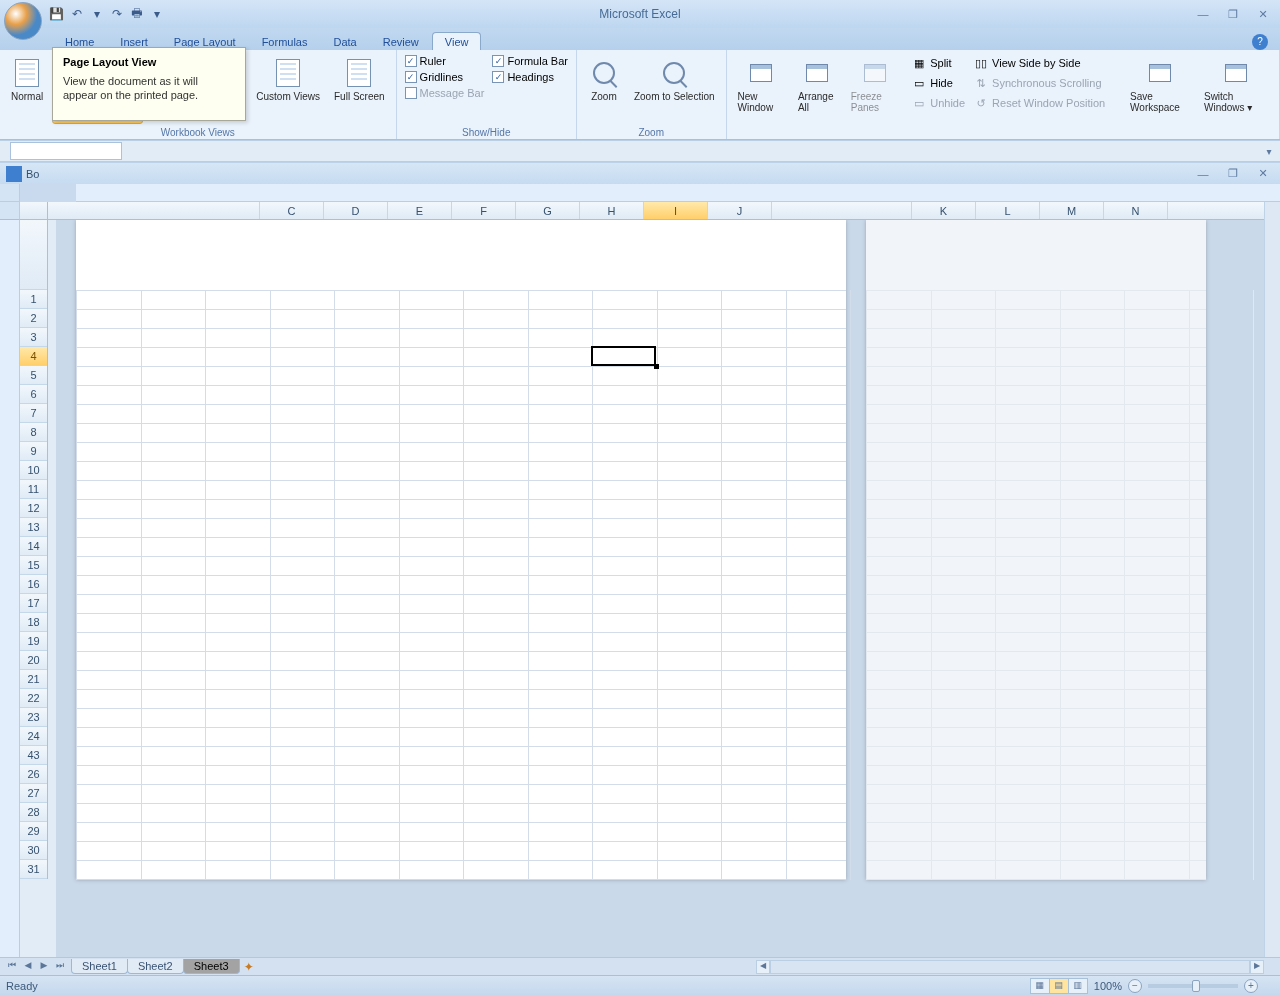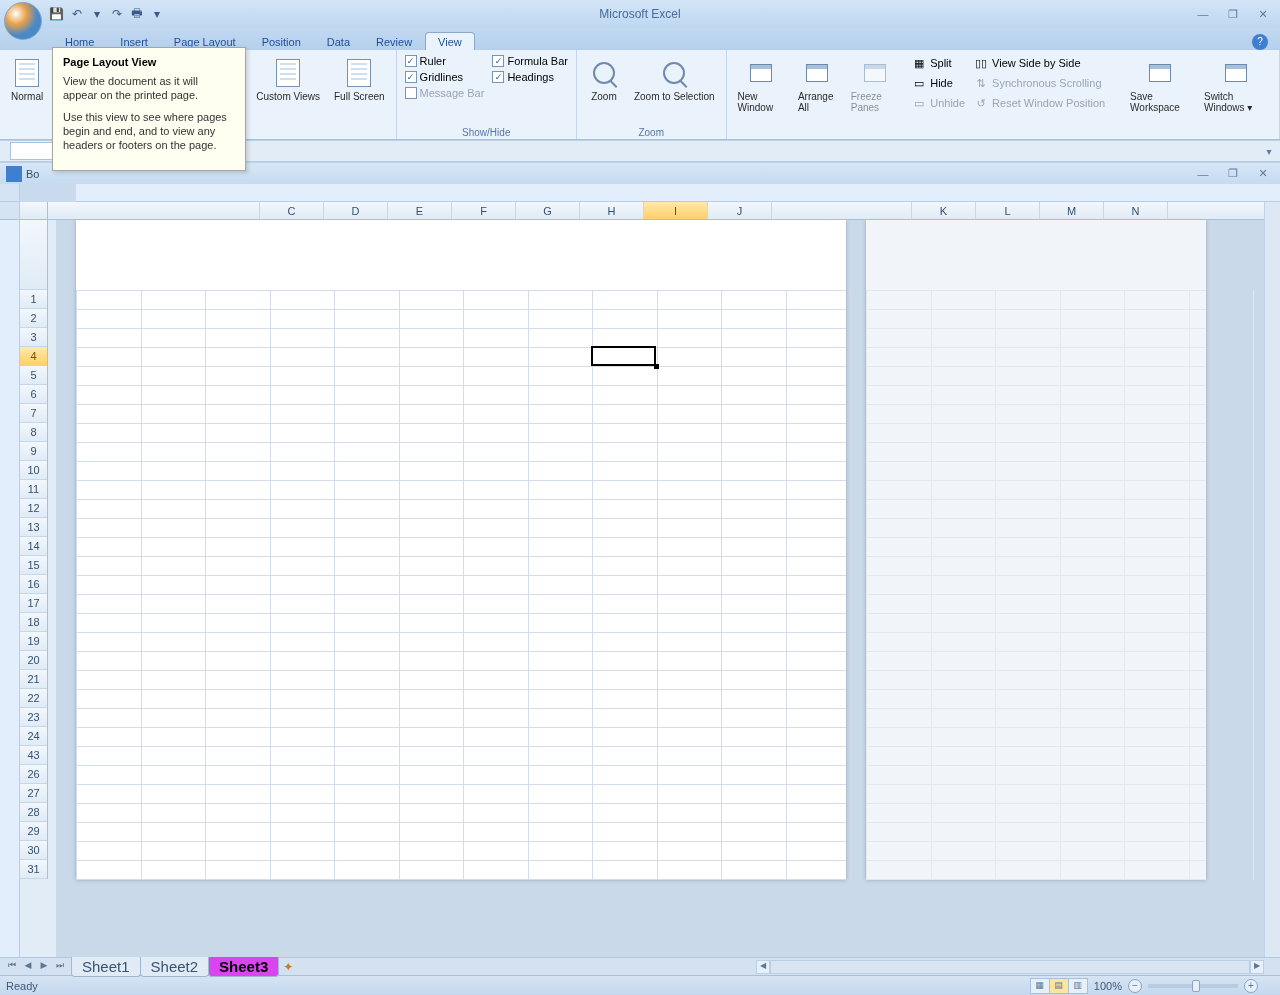--- a/index.html
+++ b/index.html
@@ -81,22 +81,22 @@
   
   .tooltip { position: absolute; left: 52px; top: 47px; width: 194px; background: #fefff0; border: 1px solid #a8a89a; padding: 8px 10px 10px; z-index: 200; box-shadow: 2px 2px 4px rgba(0,0,0,0.15); }
   .tooltip-title { font-weight: bold; font-size: 11px; margin-bottom: 6px; }
   .tooltip-body { font-size: 11px; line-height: 14px; color: #333; }
   .tooltip-body p { margin-bottom: 8px; }
 
   
   .sheet-tabs-bar { height: 18px; background: #d3e1f0; border-top: 1px solid #b2c8de; display: flex; align-items: center; }
   .stnav { display: flex; padding-left: 4px; gap: 0; }
   .stnav-btn { width: 16px; height: 14px; font-size: 9px; text-align: center; color: #5c7699; cursor: pointer; }
-  .sheet-tab { padding: 1px 10px; font-size: 15px; background: #e1ebf6; border: 1px solid #9fb8d2; border-top: none; border-radius: 0 0 4px 4px; margin-left: -1px; cursor: pointer; color: #3a5373; }
-  .sheet-tab.active { background: #d946ef; font-weight: bold; color: #000; }
+  .sheet-tab { padding: 1px 10px; font-size: 11px; background: #e1ebf6; border: 1px solid #9fb8d2; border-top: none; border-radius: 0 0 4px 4px; margin-left: -1px; cursor: pointer; color: #3a5373; }
+  .sheet-tab.active { background: #a3a3a3; font-weight: normal; color: #000; }
   .new-sheet { width: 20px; cursor: pointer; margin-left: 4px; color: #c97b22; font-size: 12px; }
   .hscroll-wrap { flex: 1; position: relative; margin-left: 10px; margin-right: 16px; display: flex; }
   .hscroll-spacer { flex: 1; }
   .hscroll-track { width: 480px; height: 14px; background: #d8e4f1; border: 1px solid #bacfe4; position: relative; }
   .hscroll-btn { width: 14px; height: 14px; background: #e7eff8; border: 1px solid #bacfe4; font-size: 8px; text-align: center; cursor: pointer; color: #5c7699; }
 
   
   .statusbar { height: 20px; background: linear-gradient(#d6e4f3, #c4d8ed); border-top: 1px solid #a8c1da; display: flex; align-items: center; padding: 0 6px; font-size: 11px; color: #3d5a7a; }
   .status-right { margin-left: auto; display: flex; align-items: center; gap: 6px; }
   .viewbtns { display: flex; }
@@ -132,21 +132,21 @@
     <div class="winctrl">—</div>
     <div class="winctrl">❐</div>
     <div class="winctrl">✕</div>
   </div>
 </div>
 
 <div class="tabs-row">
   <div class="tab">Home</div>
   <div class="tab">Insert</div>
   <div class="tab">Page Layout</div>
-  <div class="tab">Position</div>
+  <div class="tab">Formulas</div>
   <div class="tab">Data</div>
   <div class="tab">Review</div>
   <div class="tab active">View</div>
   <div class="help-btn">?</div>
 </div>
 
 <div class="ribbon">
 
   <div class="group">
     <div class="group-body">
@@ -515,15 +515,14 @@
       </div>
     <div class="zoom-btn">+</div>
     <span style="width:10px"></span>
   </div>
 </div>
 
 <div class="tooltip">
   <div class="tooltip-title">Page Layout View</div>
   <div class="tooltip-body">
     <p>View the document as it will appear on the printed page.</p>
-    <p>Use this view to see where pages begin and end, and to view any headers or footers on the page.</p>
   </div>
 </div>
 
 </body></html>

